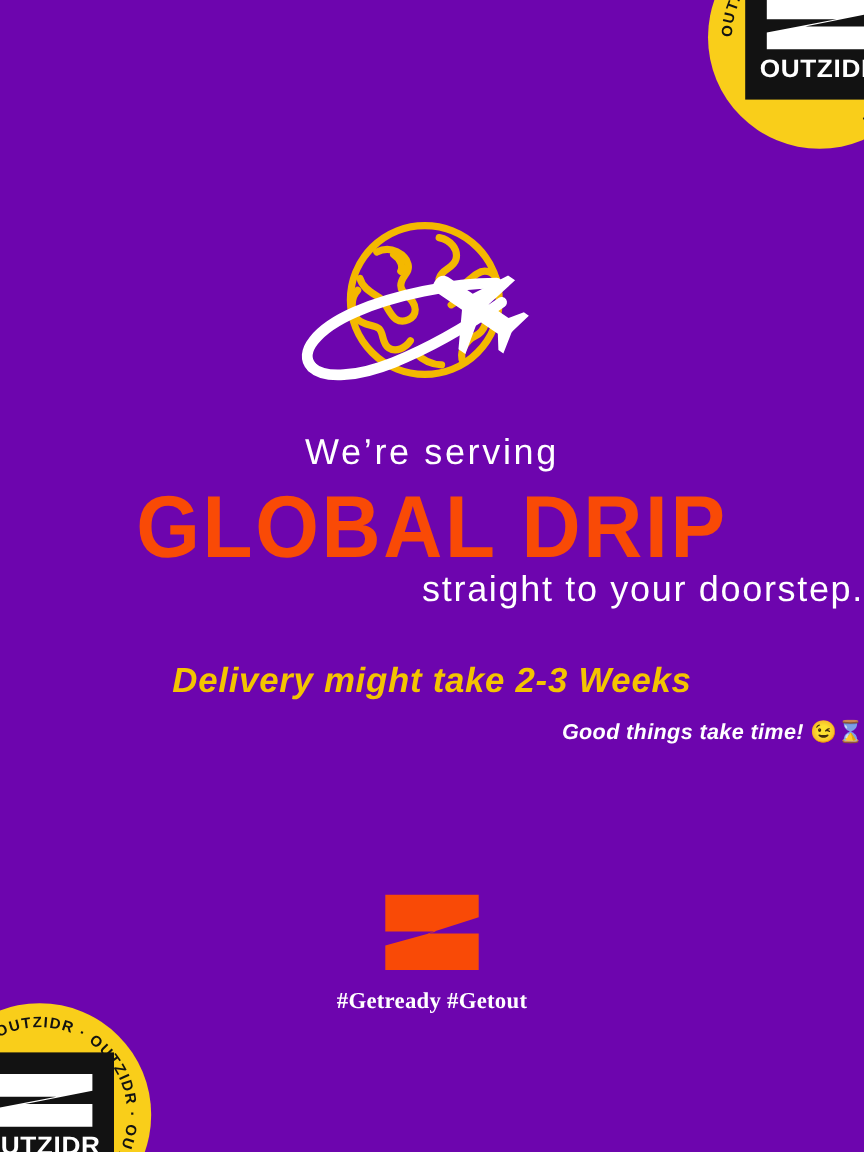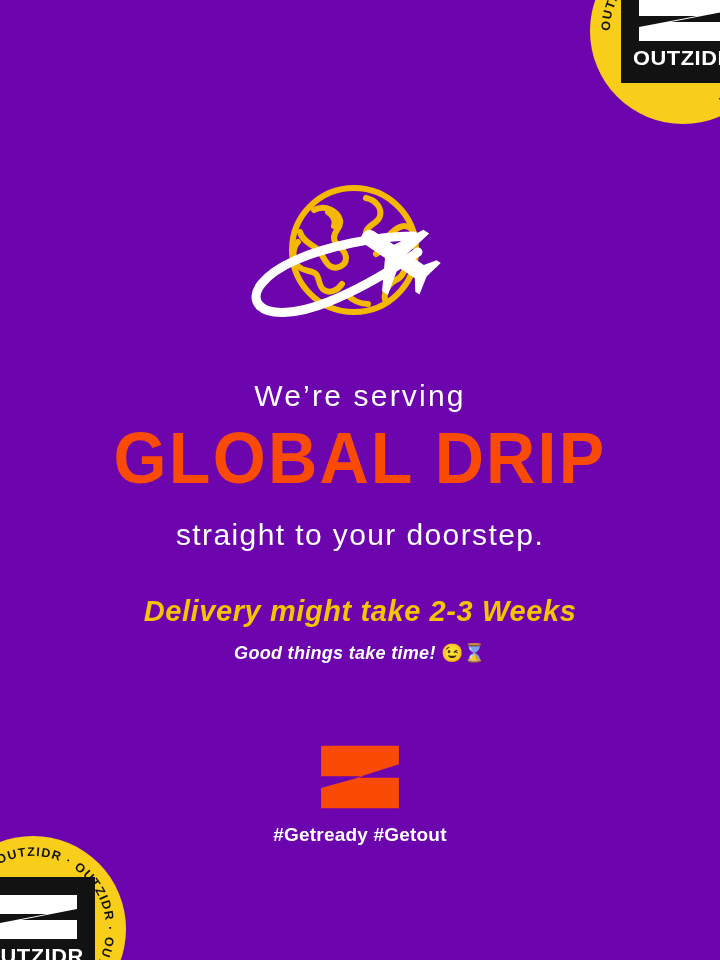--- a/index.html
+++ b/index.html
@@ -84,21 +84,21 @@
     transform: translateX(-50%);
     width: 236px;
     height: 156px;
   }
 
   
   .copy {
     position: absolute;
     left: 0;
     right: 0;
-    top: 380px;
+    top: 362px;
     text-align: center;
   }
   .line-serving {
     color: #ffffff;
     font-size: 30px;
     font-weight: 300;
     letter-spacing: 2.2px;
     line-height: 1.05;
   }
   .line-global {
@@ -110,37 +110,39 @@
     letter-spacing: 2px;
     font-stretch: condensed;
     transform: scaleX(1.1) scaleY(1.18);
     transform-origin: center top;
   }
   .line-doorstep {
     color: #ffffff;
     font-size: 30px;
     font-weight: 300;
     letter-spacing: 1.4px;
-    margin-top: 34px;
+    margin-top: 9px;
+    text-align: right;
   }
   .line-delivery {
     color: #f4c400;
     font-size: 29px;
     font-weight: bold;
     letter-spacing: 0.6px;
     margin-top: 43px;
     font-style: italic;
   }
   .line-goodthings {
     color: #ffffff;
     font-size: 18px;
     font-weight: bold;
     font-style: italic;
     letter-spacing: 0.3px;
     margin-top: 14px;
+    text-align: right;
   }
   .emoji {
     font-style: normal;
     font-weight: normal;
     letter-spacing: 0;
   }
 
   
   .footer {
     position: absolute;
@@ -154,20 +156,21 @@
     height: 66px;
     display: block;
     margin: 0 auto;
   }
   .hashtags {
     color: #ffffff;
     font-size: 19px;
     font-weight: bold;
     letter-spacing: 0.2px;
     margin-top: 14px;
+    font-family: Liberation Serif, serif;
   }
 </style>
 </head>
 <body>
 
 <div id="poster">
 
   <div class="badge badge-tr">
     <svg class="rim-svg" viewBox="0 0 186 186">
       <defs>

